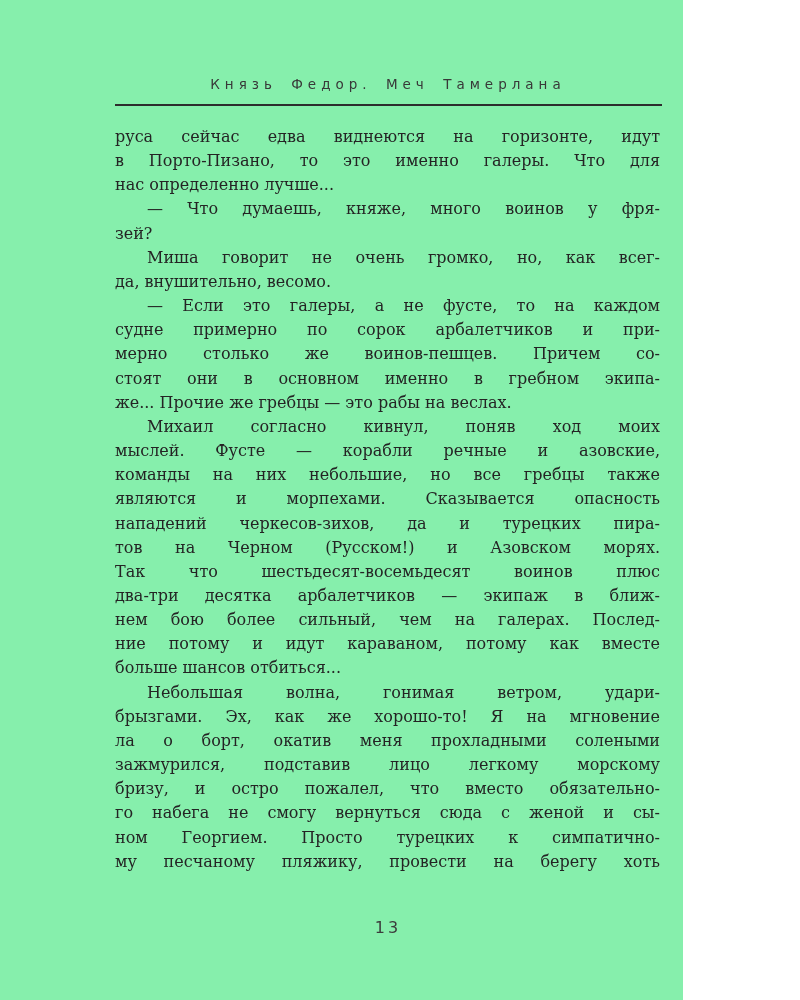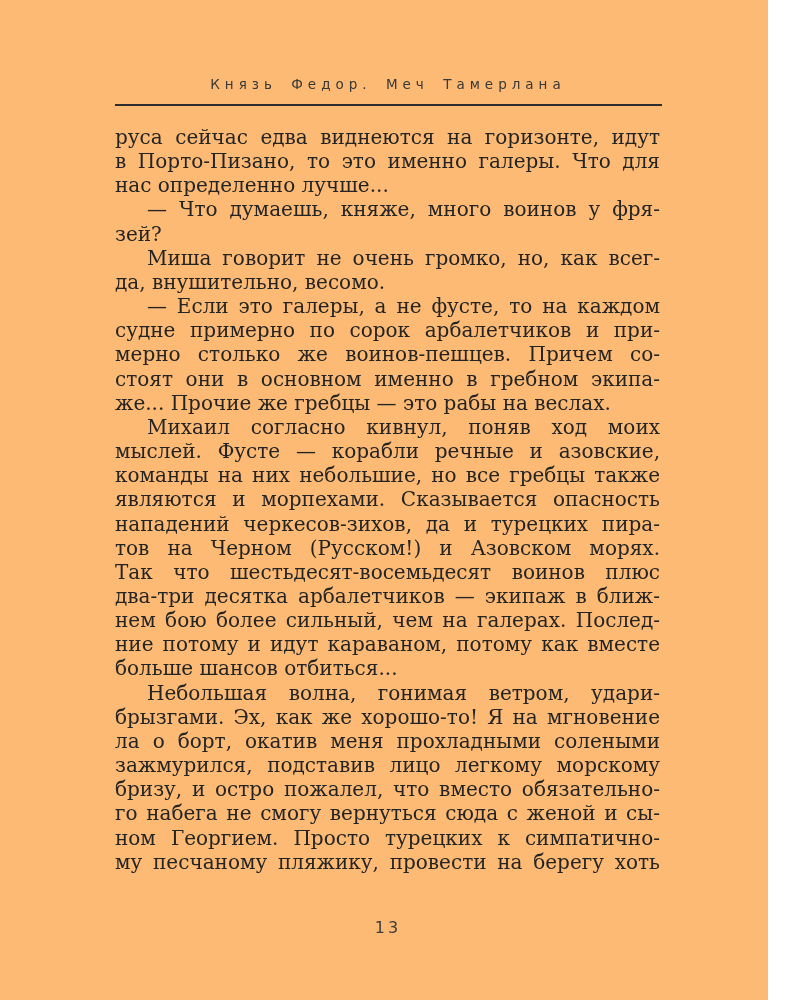--- a/index.html
+++ b/index.html
@@ -2,23 +2,23 @@
 <html><head>
 <meta charset="utf-8">
 <style>
   html, body {
     margin: 0;
     padding: 0;
     background: #ffffff;
   }
   .page {
     position: relative;
-    width: 768px;
+    width: 683px;
     height: 1000px;
-    background: #fdba74;
+    background: #86efac;
     overflow: hidden;
     font-family: "DejaVu Serif", "Liberation Serif", serif;
     text-decoration: underline;
   }
   .running-header {
     position: absolute;
     left: 115px;
     width: 546px;
     top: 76px;
     text-align: center;
@@ -35,21 +35,21 @@
     width: 547px;
     top: 104px;
     height: 2px;
     background: #2d2d2d;
   }
   .text-block {
     position: absolute;
     left: 115px;
     top: 125px;
     width: 545px;
-    font-size: 20px;
+    font-size: 16px;
     line-height: 24.15px;
     color: #242424;
   }
   .line {
     text-align: justify;
     text-align-last: justify;
     white-space: normal;
   }
   .line.para-end {
     text-align-last: left;

